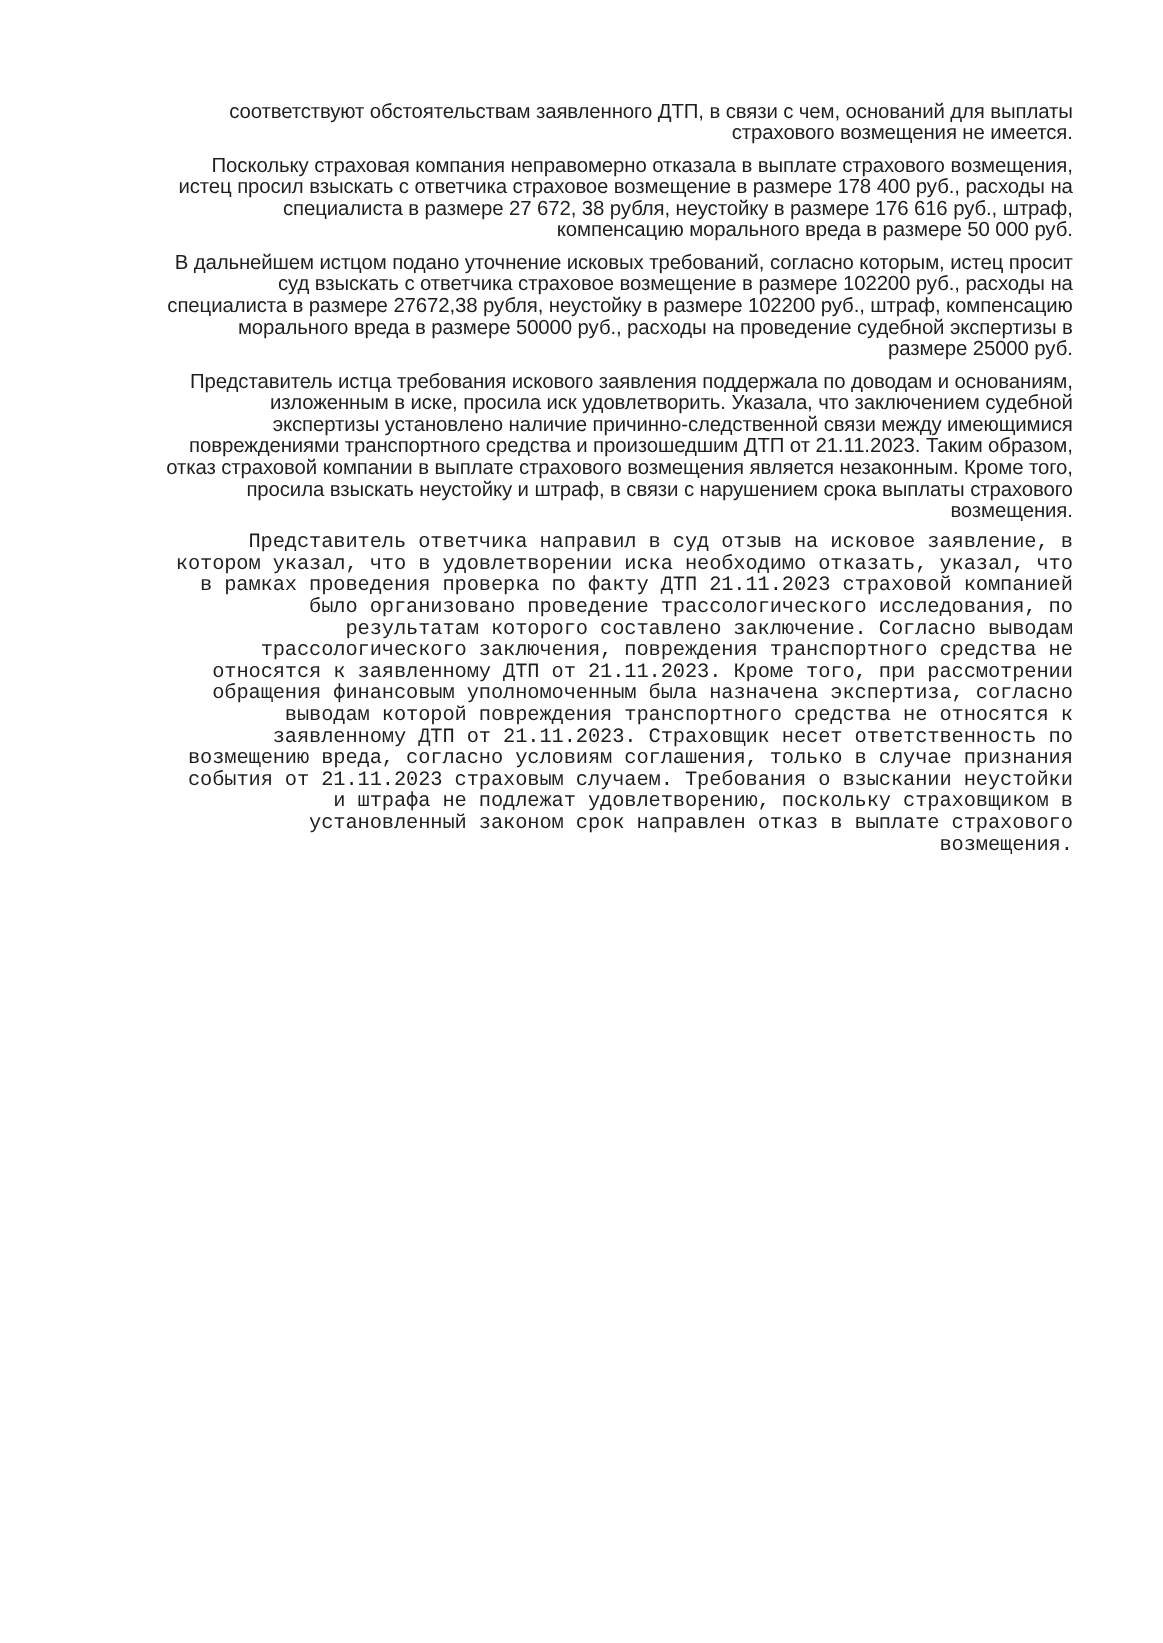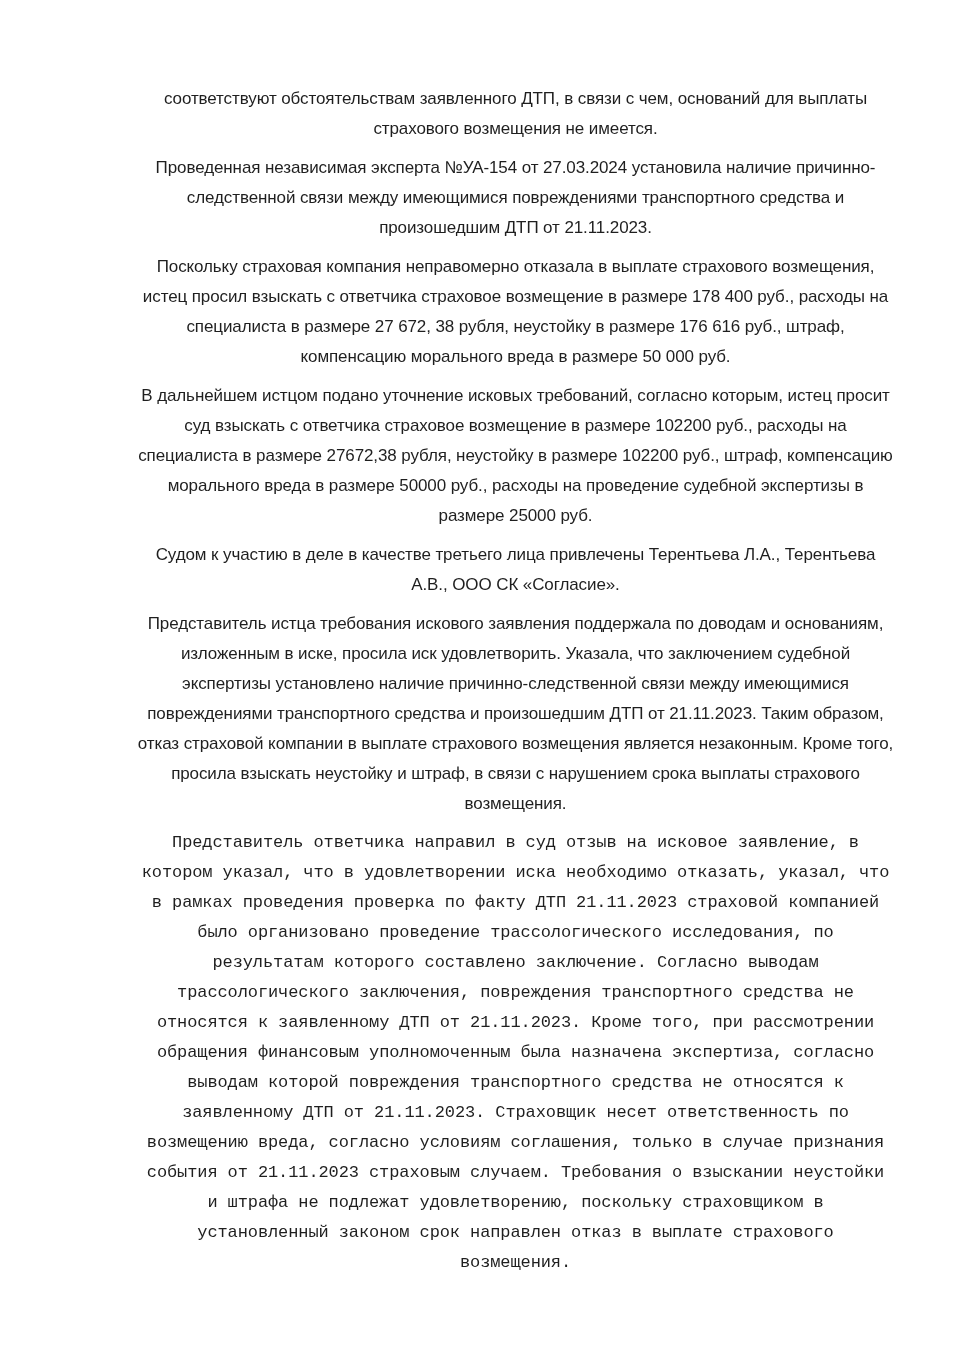--- a/index.html
+++ b/index.html
@@ -23,35 +23,33 @@
 
   .doc-body {
     position: absolute;
     left: 137px;
     top: 84px;
     width: 757px;
   }
 
   .doc-body p {
     font-size: 17px;
-    line-height: 30px;
+    line-height: 18px;
     letter-spacing: -0.1px;
     color: #1f1f1f;
     margin: 0 0 9px 0;
-    text-align: center;
+    text-align: right;
   }
 
   .doc-body p:last-child { margin-bottom: 0; font-family: Liberation Mono, monospace; }
 </style>
 </head>
 <body>
 
 <div class="page">
   <div class="doc-body">
     <p>соответствуют обстоятельствам заявленного ДТП, в связи с чем, оснований для выплаты страхового возмещения не имеется.</p>
-    <p>Проведенная независимая эксперта №УА-154 от 27.03.2024 установила наличие причинно-следственной связи между имеющимися повреждениями транспортного средства и произошедшим ДТП от 21.11.2023.</p>
     <p>Поскольку страховая компания неправомерно отказала в выплате страхового возмещения, истец просил взыскать с ответчика страховое возмещение в размере 178 400 руб., расходы на специалиста в размере 27 672, 38 рубля, неустойку в размере 176 616 руб., штраф, компенсацию морального вреда в размере 50 000 руб.</p>
     <p>В дальнейшем истцом подано уточнение исковых требований, согласно которым, истец просит суд взыскать с ответчика страховое возмещение в размере 102200 руб., расходы на специалиста в размере 27672,38 рубля, неустойку в размере 102200 руб., штраф, компенсацию морального вреда в размере 50000 руб., расходы на проведение судебной экспертизы в размере 25000 руб.</p>
-    <p>Судом к участию в деле в качестве третьего лица привлечены Терентьева Л.А., Терентьева А.В., ООО СК «Согласие».</p>
     <p>Представитель истца требования искового заявления поддержала по доводам и основаниям, изложенным в иске, просила иск удовлетворить. Указала, что заключением судебной экспертизы установлено наличие причинно-следственной связи между имеющимися повреждениями транспортного средства и произошедшим ДТП от 21.11.2023. Таким образом, отказ страховой компании в выплате страхового возмещения является незаконным. Кроме того, просила взыскать неустойку и штраф, в связи с нарушением срока выплаты страхового возмещения.</p>
     <p>Представитель ответчика направил в суд отзыв на исковое заявление, в котором указал, что в удовлетворении иска необходимо отказать, указал, что в рамках проведения проверка по факту ДТП 21.11.2023 страховой компанией было организовано проведение трассологического исследования, по результатам которого составлено заключение. Согласно выводам трассологического заключения, повреждения транспортного средства не относятся к заявленному ДТП от 21.11.2023. Кроме того, при рассмотрении обращения финансовым уполномоченным была назначена экспертиза, согласно выводам которой повреждения транспортного средства не относятся к заявленному ДТП от 21.11.2023. Страховщик несет ответственность по возмещению вреда, согласно условиям соглашения, только в случае признания события от 21.11.2023 страховым случаем. Требования о взыскании неустойки и штрафа не подлежат удовлетворению, поскольку страховщиком в установленный законом срок направлен отказ в выплате страхового возмещения.</p>
   </div>
 </div>
 
 </body></html>

